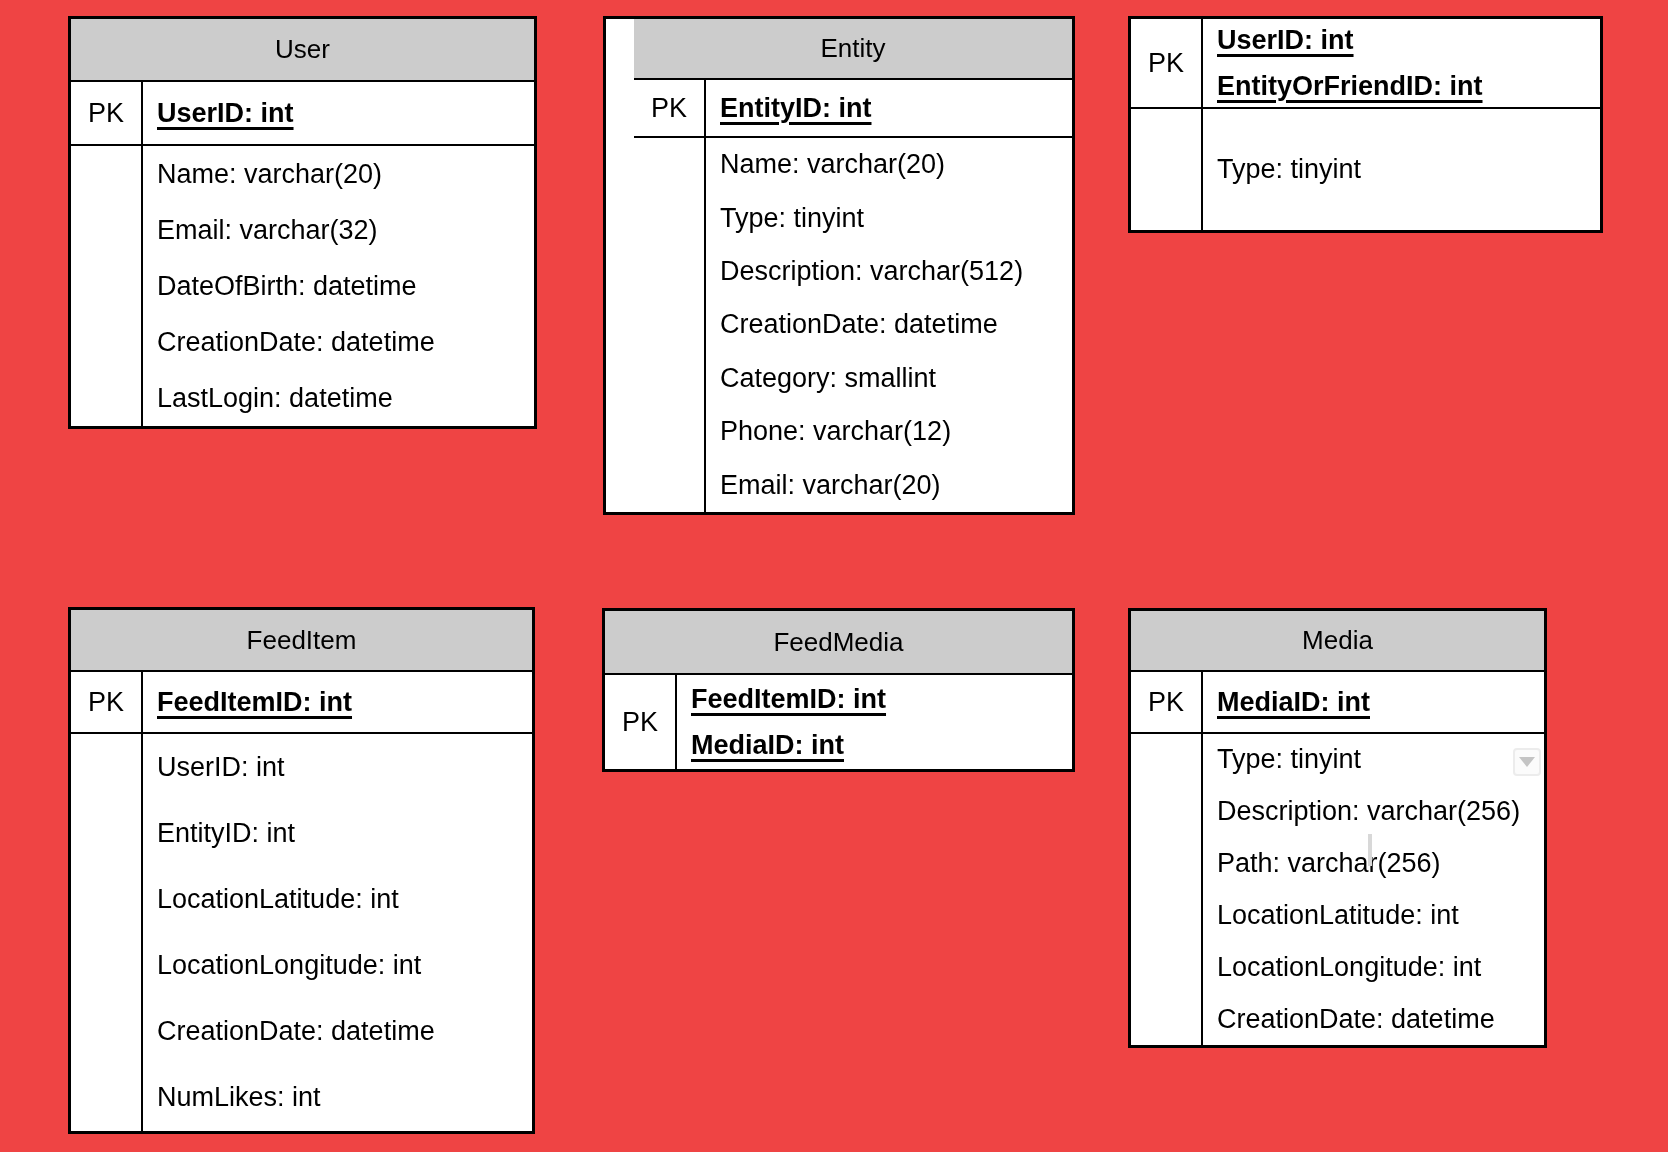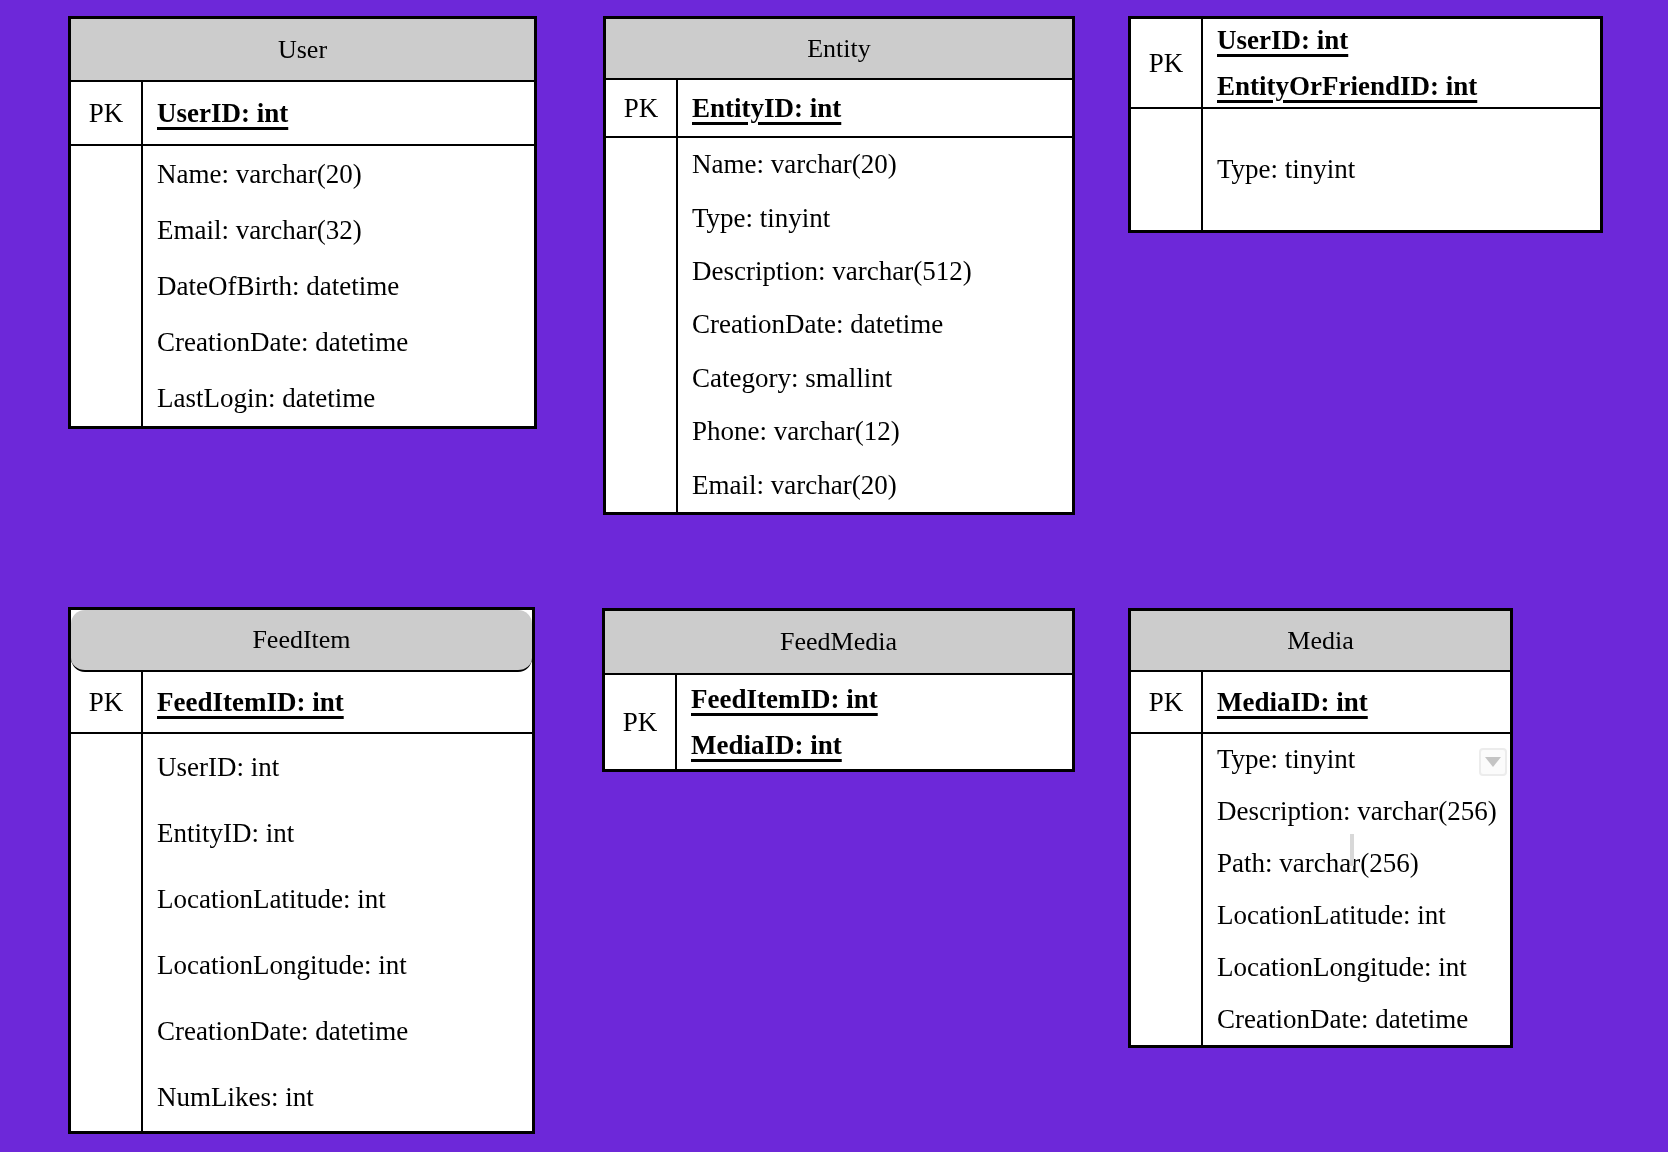--- a/index.html
+++ b/index.html
@@ -8,23 +8,23 @@
     --text:#000000;
     --caret:#d8d8d8;
     --dropdown-border:#ececec;
     --dropdown-bg:#fbfbfb;
     --dropdown-arrow:#c4c4c4;
   }
   html,body{margin:0;padding:0;background:#ffffff;}
   #canvas{
     position:relative;
     width:1668px;height:1152px;
-    background:#6d28d9;
+    background:#ef4444;
     overflow:hidden;
-    font-family:Liberation Serif, serif;
+    font-family:Liberation Sans, sans-serif;
     color:var(--text);
   }
   .tbl{
     position:absolute;
     display:flex;flex-direction:column;
     border:3px solid var(--border);
     background:#ffffff;
     box-sizing:border-box;
   }
   .tbl-header{
@@ -56,37 +56,37 @@
     align-self:flex-start;
   }
   .rows{flex:1;display:flex;flex-direction:column;min-height:0;}
   .row{flex:1;display:flex;align-items:center;padding-left:86px;font-size:27px;white-space:nowrap;}
 
   
   #tbl-user{left:68px;top:16px;width:469px;height:413px;}
   #tbl-user .tbl-header{height:61px;}
   #tbl-user .pk-row{height:64px;}
 
-  #tbl-entity{left:603px;top:16px;width:472px;height:499px;}
+  #tbl-entity{left:603px;top:16px;width:472px;height:499px;padding-left:28px;}
   #tbl-entity .tbl-header{height:59px;}
   #tbl-entity .pk-row{height:58px;}
 
   #tbl-userfollow{left:1128px;top:16px;width:475px;height:217px;}
   #tbl-userfollow .tbl-header{height:59px;}
   #tbl-userfollow .pk-row{height:90px;}
 
   #tbl-feeditem{left:68px;top:607px;width:467px;height:527px;}
-  #tbl-feeditem .tbl-header{height:60px;border-radius:14px;}
+  #tbl-feeditem .tbl-header{height:60px;}
   #tbl-feeditem .pk-row{height:62px;}
 
   #tbl-feedmedia{left:602px;top:608px;width:473px;height:164px;}
   #tbl-feedmedia .tbl-header{height:62px;}
   #tbl-feedmedia .pk-row{flex:1;border-bottom:none;}
 
-  #tbl-media{left:1128px;top:608px;width:385px;height:440px;}
+  #tbl-media{left:1128px;top:608px;width:419px;height:440px;}
   #tbl-media .tbl-header{height:59px;}
   #tbl-media .pk-row{height:62px;}
 
   
   .dropdown-box{
     position:absolute;right:3px;top:137px;
     width:28px;height:28px;
     border:2px solid var(--dropdown-border);
     border-radius:4px;
     background:var(--dropdown-bg);

